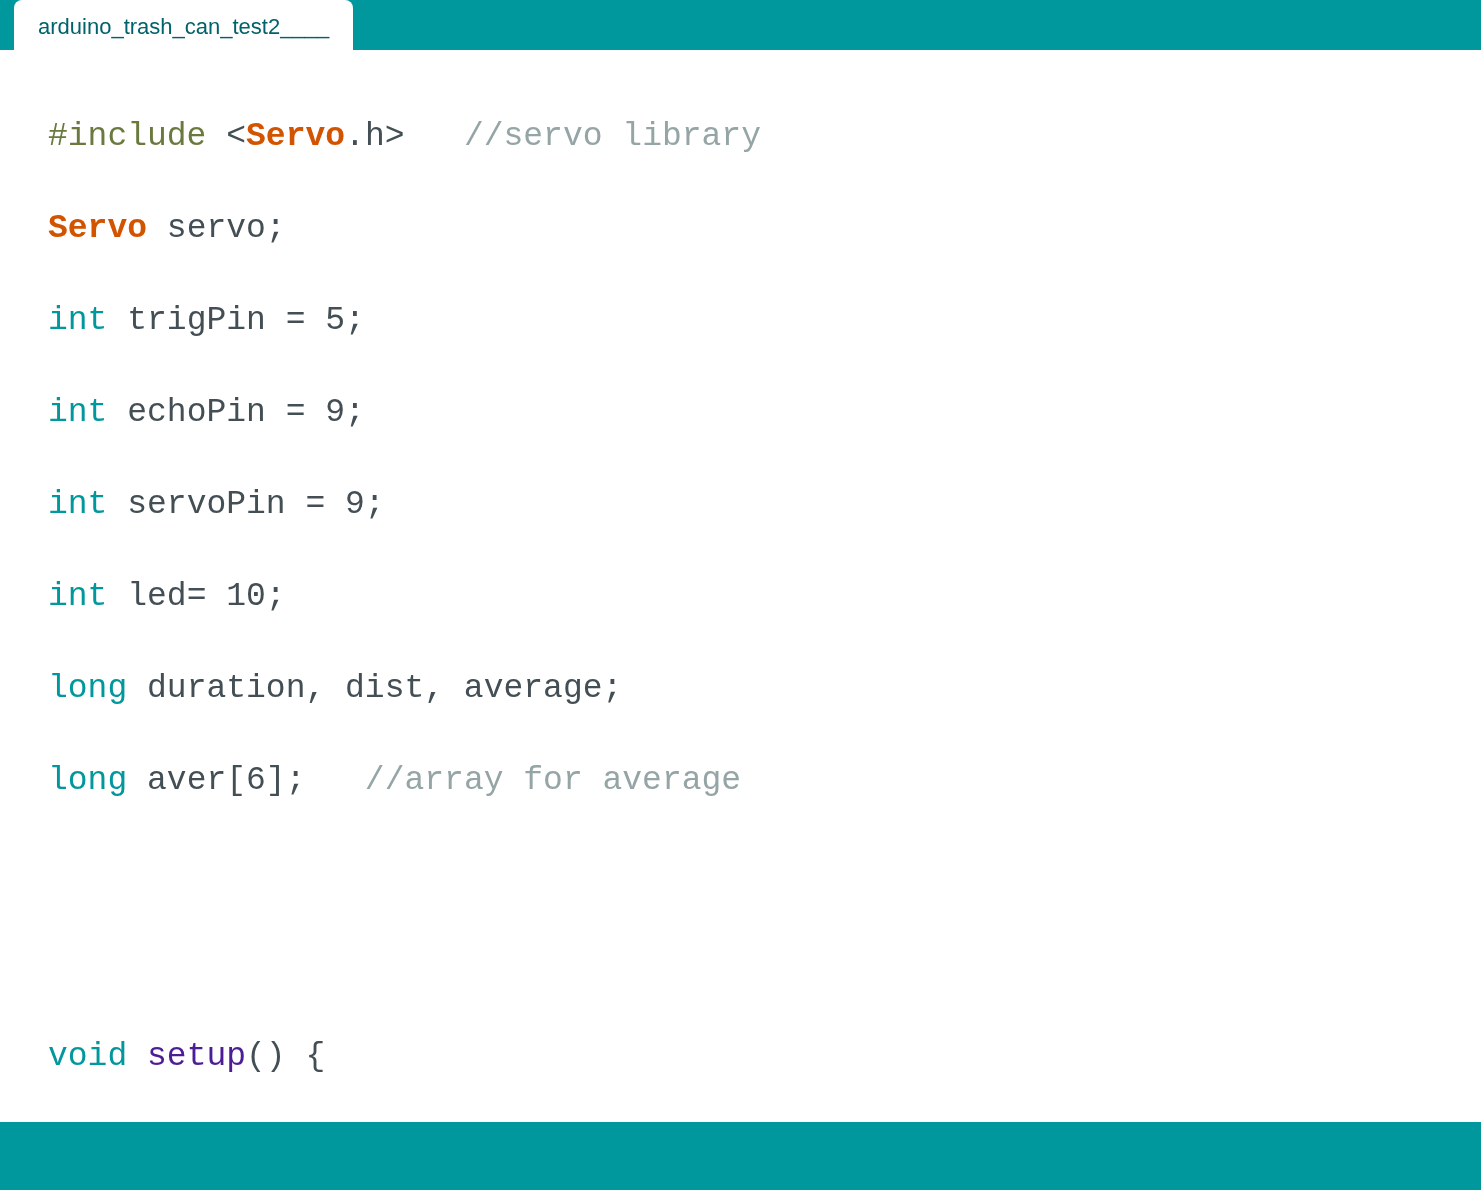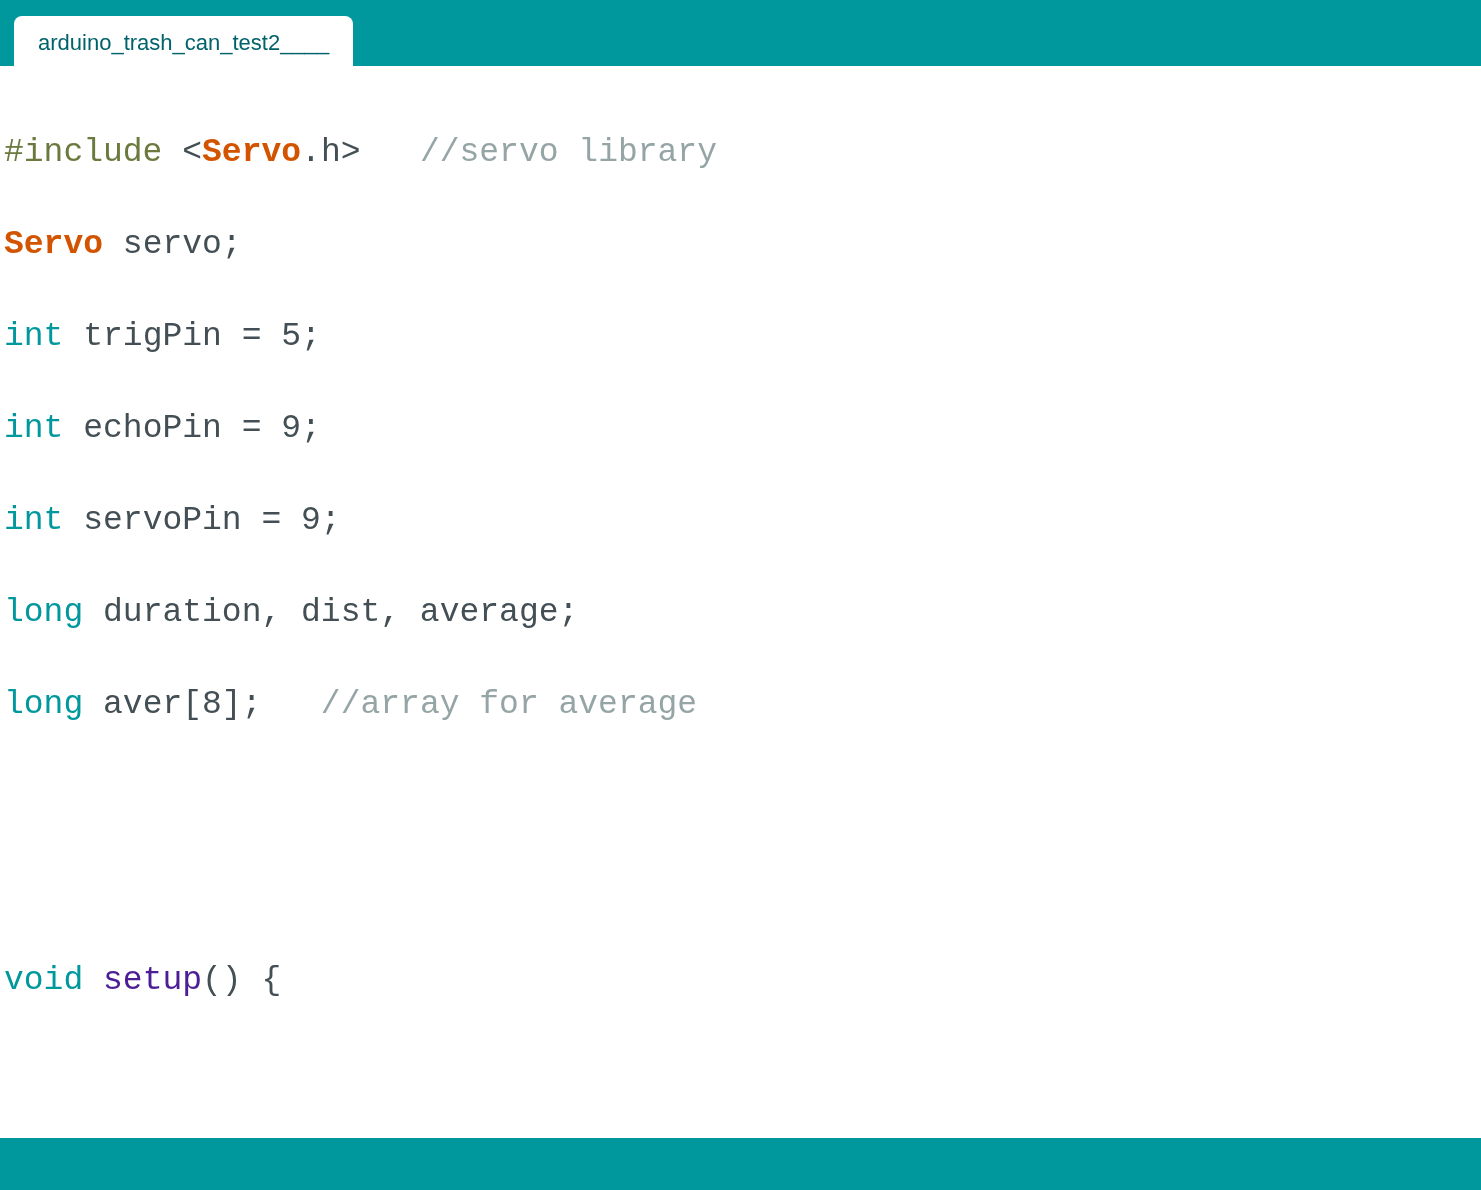--- a/index.html
+++ b/index.html
@@ -9,21 +9,21 @@
     }
     body {
       font-family: Monaco, Consolas, 'Courier New', monospace;
       background: #00979d;
       width: 1481px;
       height: 1190px;
       overflow: hidden;
     }
     .tab-bar {
       background: #00979d;
-      height: 66px;
+      height: 50px;
       display: flex;
       align-items: flex-end;
       padding-left: 14px;
     }
     .tab {
       background: #ffffff;
       color: #00626a;
       padding: 14px 24px 10px 24px;
       font-family: Arial, sans-serif;
       font-size: 22px;
@@ -35,20 +35,21 @@
       width: 100%;
       height: calc(100% - 58px - 60px);
       padding: 18px 0 0 0;
       font-size: 33px;
       line-height: 46px;
       white-space: pre;
       overflow: hidden;
     }
     .code-line {
       padding-left: 4px;
+      margin-left: 44px;
     }
     .status-bar {
       background: #00979d;
       height: 60px;
       width: 100%;
     }
     
     .preproc { color: #6a7a3f; }
     .type { color: #00979d; }
     .keyword { color: #4c1d95; }
@@ -62,22 +63,23 @@
 <div class="tab-bar">
   <div class="tab">arduino_trash_can_test2____</div>
 </div>
 
 <div class="editor">
 <div class="code-line"><span class="preproc">#include</span><span class="plain"> &lt;</span><span class="class-bold">Servo</span><span class="plain">.h&gt;   </span><span class="comment">//servo library</span></div>
 <div class="code-line"><span class="class-bold">Servo</span><span class="plain"> servo;    </span></div>
 <div class="code-line"><span class="type">int</span><span class="plain"> trigPin = 5;    </span></div>
 <div class="code-line"><span class="type">int</span><span class="plain"> echoPin = 9;   </span></div>
 <div class="code-line"><span class="type">int</span><span class="plain"> servoPin = 9;</span></div>
+<div class="code-line"><span class="type">int</span><span class="plain"> led= 10;</span></div>
 <div class="code-line"><span class="type">long</span><span class="plain"> duration, dist, average;   </span></div>
-<div class="code-line"><span class="type">long</span><span class="plain"> aver[8];   </span><span class="comment">//array for average</span></div>
+<div class="code-line"><span class="type">long</span><span class="plain"> aver[6];   </span><span class="comment">//array for average</span></div>
 <div class="code-line">&nbsp;</div>
 <div class="code-line">&nbsp;</div>
 <div class="code-line"><span class="type">void</span><span class="plain"> </span><span class="keyword">setup</span><span class="plain">() {       </span></div>
 
 
 
 
 
 
 

